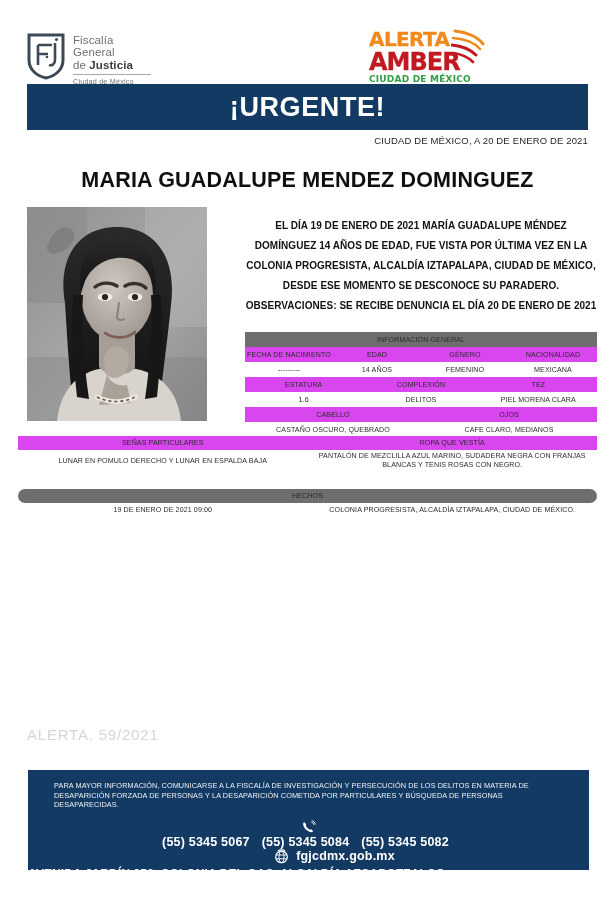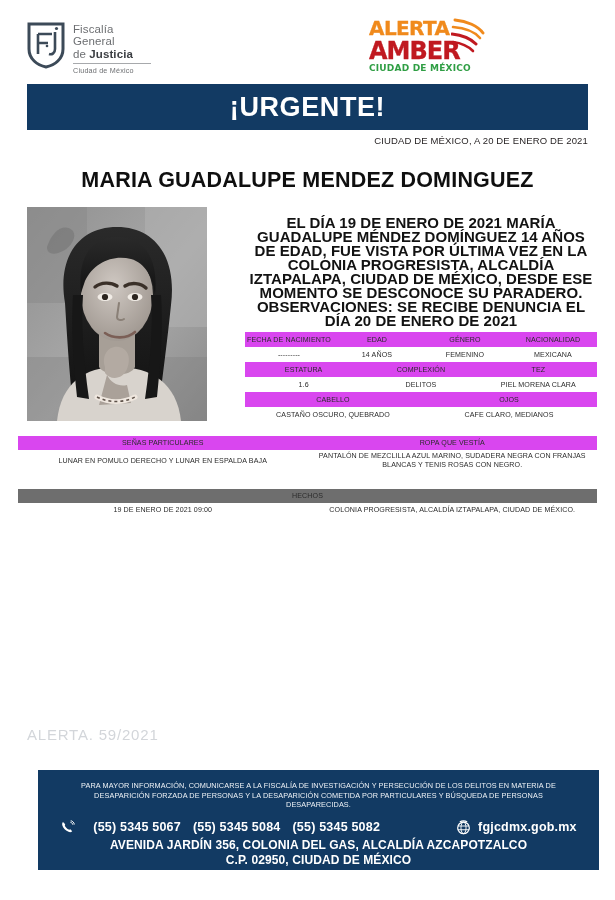--- a/index.html
+++ b/index.html
@@ -6,21 +6,21 @@
   html, body {
     width: 615px; height: 900px;
     background: #ffffff;
     font-family: "Liberation Sans", sans-serif;
     overflow: hidden;
   }
   .poster { position: relative; width: 615px; height: 900px; background:#fff; }
 
   
   .logobar {
-    position:absolute; left:0; top:1px; width:503px; height:84px;
+    position:absolute; left:0; top:12px; width:503px; height:84px;
   }
   .fgj-logo {
     position:absolute; left:26px; top:20px;
     display:flex; align-items:flex-start; gap:7px;
   }
   .fgj-shield { width:40px; height:48px; flex:0 0 auto; }
   .fgj-text { padding-top:2px; }
   .fgj-l1, .fgj-l2, .fgj-l3 {
     font-size:11.5px; color:#6d6f72; line-height:12.4px; letter-spacing:.1px;
   }
@@ -73,22 +73,22 @@
   
   .photo-frame {
     position:absolute; left:27px; top:207px; width:180px; height:214px;
     overflow:hidden; background:#9a9a9a;
   }
   .photo-frame svg { display:block; width:180px; height:214px; }
 
   
   .description {
     position:absolute; left:245px; top:216px; width:352px;
-    text-align:center; font-size:15px; font-weight:bold; color:#121212;
-    line-height:14px; letter-spacing:.05px;
+    text-align:center; font-size:10px; font-weight:bold; color:#121212;
+    line-height:20px; letter-spacing:.05px;
   }
 
   
   .tbl { position:absolute; border-collapse:collapse; table-layout:fixed; }
   .tbl td {
     text-align:center; vertical-align:middle;
     font-size:7.1px; color:#2b2b2b; letter-spacing:.1px;
     padding:2px 2px; border:0;
   }
   .hdr-dark { background:#6e6e6e; color:#ffffff; font-size:7.4px; letter-spacing:.45px; }
@@ -96,40 +96,40 @@
   .cell-val { background:#ffffff; color:#2b2b2b; }
 
   #info-table { left:245px; top:332px; width:352px; }
   #info-table td { height:15px; }
 
   #sp-table { left:18px; top:436px; width:579px; }
   #sp-table td { height:14px; }
   #sp-table td.val { height:21px; line-height:9.4px; }
 
   #hechos-table { left:18px; top:489px; width:579px; }
-  #hechos-table td { height:14px; }
+  #hechos-table td { height:14px;border-radius:7px; }
 
   
   .alert-number {
     position:absolute; left:27px; top:726px;
     font-size:15px; color:#d3d6da; letter-spacing:.8px;
   }
 
   
   .footer {
-    position:absolute; left:38px; top:770px; width:561px; height:100px;
-    background:#123a63; color:#ffffff; text-align:center;
+    position:absolute; left:28px; top:770px; width:561px; height:100px;
+    background:#123a63; color:#ffffff; text-align:left;
   }
   .footer-note {
     padding:11px 26px 0 26px; font-size:7.3px; line-height:9.6px;
     letter-spacing:.1px; color:#eef2f6;
   }
   .footer-contact {
     margin-top:10px; display:flex; align-items:center; justify-content:center;
-    gap:12px; font-size:12.5px; font-weight:bold; letter-spacing:.2px;
+    gap:0px; font-size:12.5px; font-weight:bold; letter-spacing:.2px;flex-direction:column;
   }
   .phone-icon, .web-icon { width:15px; height:15px; display:inline-block; vertical-align:middle; }
   .phones { margin-left:6px; }
   .phones span { margin-right:12px; }
   .web-group { margin-left:52px; display:flex; align-items:center; gap:7px; }
   .footer-addr {
     margin-top:3px; font-size:12px; font-weight:bold; line-height:15px;
     letter-spacing:.1px;
   }
 </style>
@@ -234,20 +234,23 @@
 
       <path d="M70 190 C82 196 96 196 108 190" stroke="#efe7df" stroke-width="5" fill="none" stroke-linecap="round"></path>
       <path d="M70 190 C82 196 96 196 108 190" stroke="#5c5048" stroke-width="1.6" fill="none" stroke-dasharray="3 3"></path>
     </svg>
   </div>
 
   <div class="description">EL DÍA 19 DE ENERO DE 2021 MARÍA GUADALUPE MÉNDEZ DOMÍNGUEZ 14 AÑOS DE EDAD, FUE VISTA POR ÚLTIMA VEZ EN LA COLONIA PROGRESISTA, ALCALDÍA IZTAPALAPA, CIUDAD DE MÉXICO, DESDE ESE MOMENTO SE DESCONOCE SU PARADERO. OBSERVACIONES: SE RECIBE DENUNCIA EL DÍA 20 DE ENERO DE 2021</div>
 
   <table class="tbl" id="info-table">
     <tbody>
+        <tr>
+      <td colspan="12" class="hdr-dark">INFORMACIÓN GENERAL</td>
+    </tr>
     <tr>
       <td colspan="3" class="hdr-light">FECHA DE NACIMIENTO</td>
       <td colspan="3" class="hdr-light">EDAD</td>
       <td colspan="3" class="hdr-light">GÉNERO</td>
       <td colspan="3" class="hdr-light">NACIONALIDAD</td>
     </tr>
     <tr>
       <td colspan="3" class="cell-val">---------</td>
       <td colspan="3" class="cell-val">14 AÑOS</td>
       <td colspan="3" class="cell-val">FEMENINO</td>

